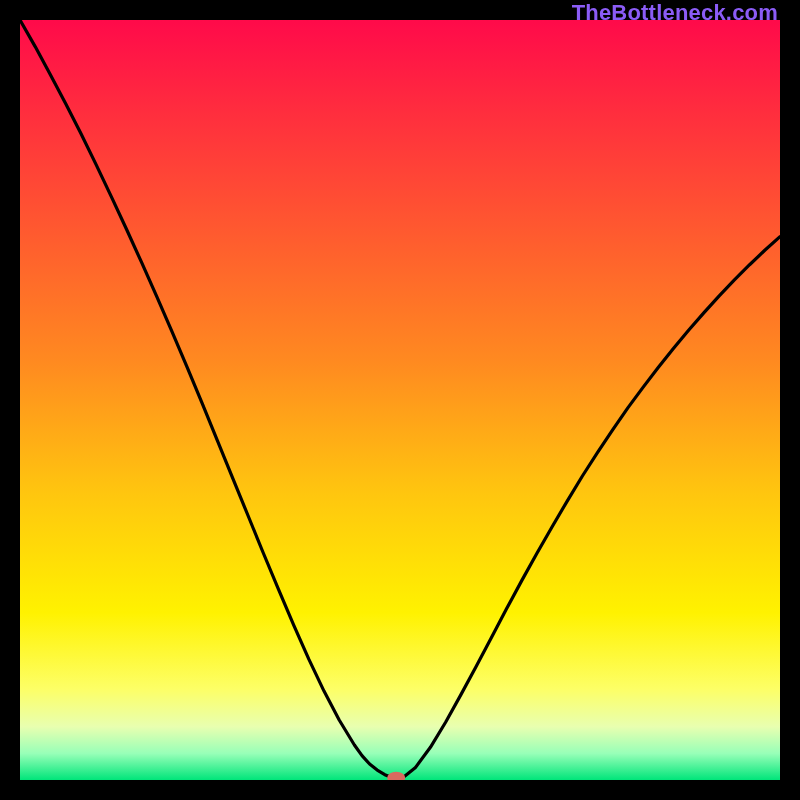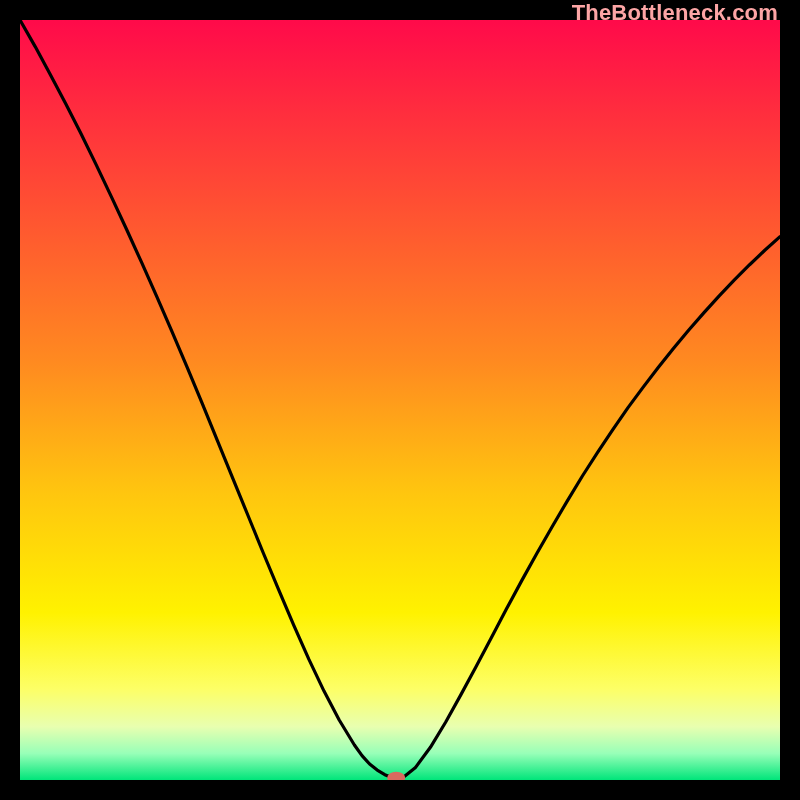--- a/index.html
+++ b/index.html
@@ -23,21 +23,21 @@
     position: absolute;
     left: 0;
     top: 0;
     width: 760px;
     height: 760px;
   }
   .watermark {
     position: absolute;
     top: 0px;
     right: 22px;
-    color: #fca5a5;
+    color: #8b5cf6;
     font-size: 22px;
     font-weight: bold;
     z-index: 10;
     letter-spacing: 0.2px;
   }
 </style>
 </head>
 <body>
 
 <div class="chart-frame">

